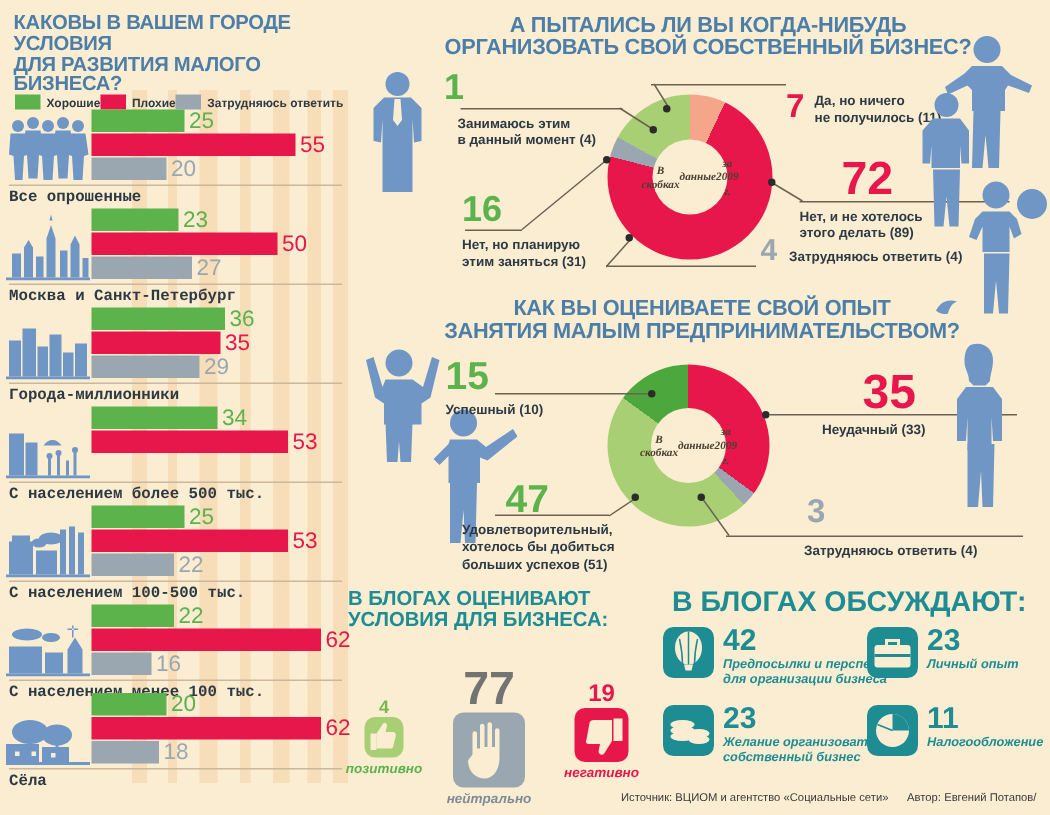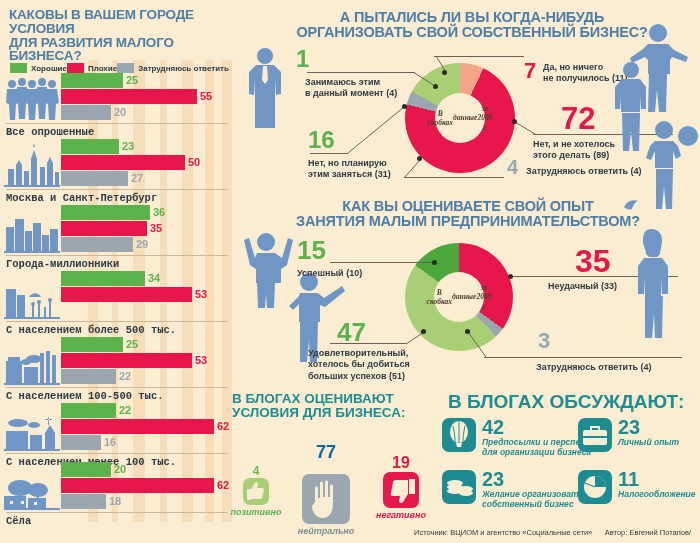--- a/index.html
+++ b/index.html
@@ -28,21 +28,21 @@
   .legend{position:absolute;left:10px;top:52px;display:flex;align-items:flex-start;margin-top:11px;}
   .legend-item{display:flex;align-items:center;gap:4px;}
   .sw{width:17px;height:10px;display:block;}
   .legend-txt{font-size:8px;font-weight:bold;color:#2E3A43;white-space:nowrap;}
 
   
   .bargroup{position:absolute;left:0;width:232px;}
   .bars{position:absolute;left:61px;top:0;width:171px;}
   .bar{position:relative;height:15px;margin-bottom:1px;}
   .bar .fill{position:absolute;left:0;top:0;height:100%;}
-  .bar .val{position:absolute;top:1px;font-size:11px;font-weight:bold;line-height:13px;}
+  .bar .val{position:absolute;top:1px;font-size:15px;font-weight:normal;line-height:13px;}
   .grp-underline{position:absolute;left:6px;right:4px;border-top:1px solid #CBB89B;}
   .grp-name{position:absolute;left:6px;font-size:10.5px;font-weight:bold;color:#2E3A43;white-space:nowrap;font-family:Liberation Mono, monospace;}
   .pic{position:absolute;left:4px;top:0;width:56px;height:48px;}
 
   
   .donut{position:absolute;border-radius:50%;}
   .donut .hole{
     position:absolute;border-radius:50%;background:#FAEDD2;
     display:flex;flex-direction:row;align-items:center;justify-content:center;
     text-align:center;
@@ -497,21 +497,21 @@
     <div class="rate-box" style="width:26px;height:27px;background:#A9CF74;">
       <svg viewBox="0 0 26 27" width="26" height="27">
         <path d="M8 11l4-6c1-2 3-1 3 1l-1 4h5c1 0 2 1 2 2l-2 8c0 1-1 1-2 1h-9z" fill="#FAEDD2"></path>
         <rect x="4" y="11" width="4" height="11" fill="#FAEDD2"></rect>
       </svg>
     </div>
     <div class="rate-cap" style="color:#5CB24B;margin-top:2px;">позитивно</div>
   </div>
 
   <div class="rate-item" style="left:288px;top:443px;width:76px;">
-    <div class="rate-num" style="font-size:18px;color:#0369a1;margin-bottom:13px;">77</div>
+    <div class="rate-num" style="font-size:31px;color:#737373;margin-bottom:1px;">77</div>
     <div class="rate-box" style="width:48px;height:50px;background:#9AA7B0;">
       <svg viewBox="0 0 48 50" width="48" height="50">
         <path d="M13 28V14c0-2 3-2 3 0v10h2V9c0-2 3-2 3 0v14h2V8c0-2 3-2 3 0v15h2V12c0-2 3-2 3 0v18c0 8-4 14-10 14s-11-5-11-12z" fill="#FAEDD2"></path>
       </svg>
     </div>
     <div class="rate-cap" style="color:#7E8C95;margin-top:2px;">нейтрально</div>
   </div>
 
   <div class="rate-item" style="left:368px;top:455px;width:66px;">
     <div class="rate-num" style="font-size:16px;color:#E8174B;margin-bottom:1px;">19</div>

